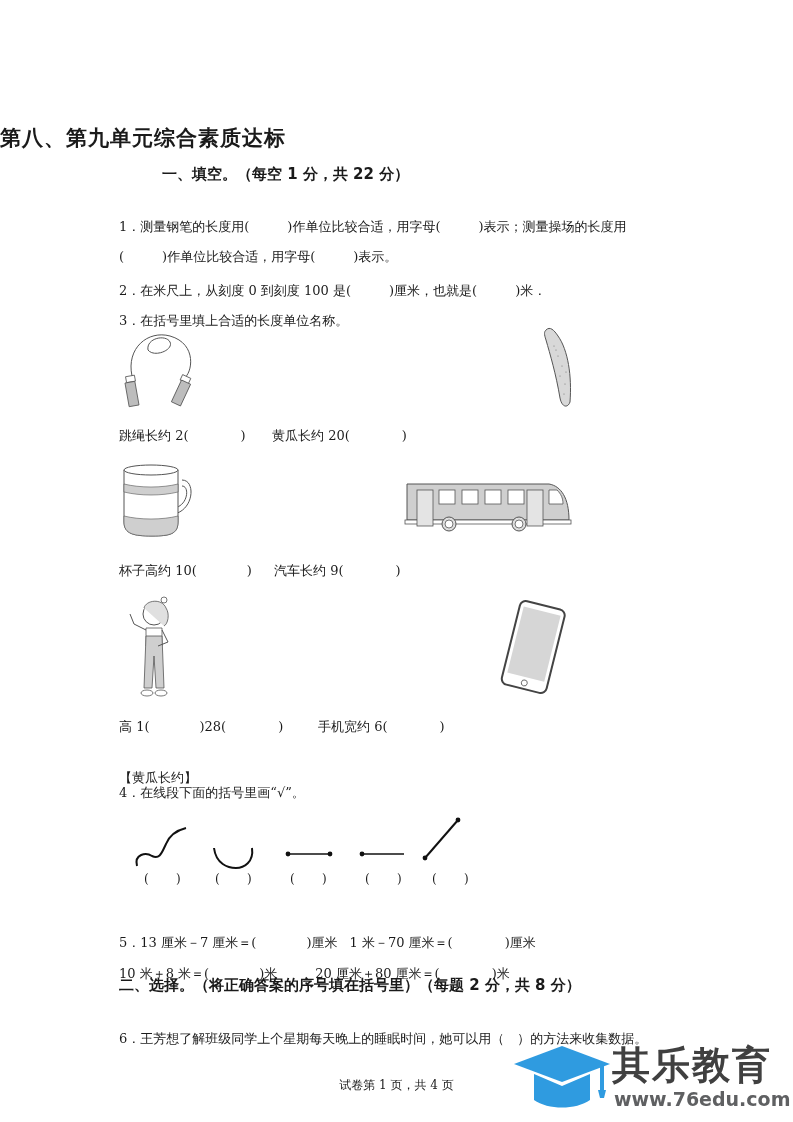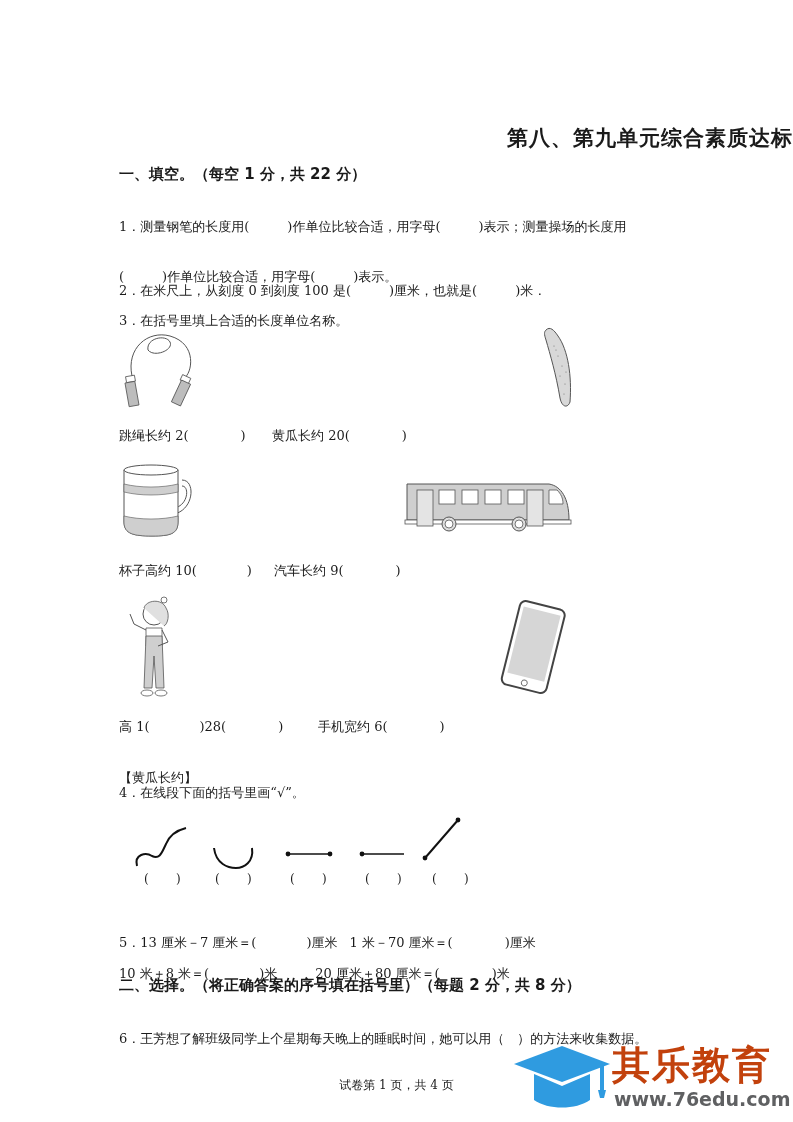--- a/index.html
+++ b/index.html
@@ -1,39 +1,39 @@
 <!DOCTYPE html>
 <html><head>
 <meta charset="utf-8">
 <style>
   html, body { margin: 0; padding: 0; background: #ffffff; }
   body { width: 793px; height: 1122px; position: relative; overflow: hidden;
          font-family: "DejaVu Serif", "Liberation Serif", serif; color: #1a1a1a; }
   .abs { position: absolute; }
-  .title { left: 0; width: 793px; top: 124px; text-align: right; font-size: 21px; font-weight: bold;
+  .title { left: 0; width: 793px; top: 124px; text-align: left; font-size: 21px; font-weight: bold;
            font-family: "DejaVu Sans", "Liberation Sans", sans-serif; letter-spacing: 1px; }
   .sec { left: 119px; font-size: 15px; font-weight: bold; font-family: "DejaVu Sans", "Liberation Sans", sans-serif; }
   .line { left: 119px; font-size: 13px; white-space: pre; margin-top: 20px; }
   .lbl { font-size: 13px; white-space: pre; }
   .blank { display: inline-block; }
   .footer { left: 0; width: 793px; top: 1077px; text-align: center; font-size: 12px; }
   svg { position: absolute; overflow: visible; }
-  .logo-text { font-family: "DejaVu Sans", "Liberation Sans", sans-serif; font-weight: bold; color: #c2410c; font-size: 38px; letter-spacing: 2px; }
+  .logo-text { font-family: "DejaVu Sans", "Liberation Sans", sans-serif; font-weight: bold; color: #404040; font-size: 38px; letter-spacing: 2px; }
   .logo-url { font-family: "DejaVu Sans", "Liberation Sans", sans-serif; font-weight: bold; color: #5f6062; font-size: 19px; }
   .paren-row span { position: absolute; font-size: 12px; }
 </style>
 </head>
 <body>
 
 <div class="abs title">第八、第九单元综合素质达标</div>
 
-<div class="abs sec" style="top:165px;">一、填空。（每空 1 分，共 22 分）</div>
+<div class="abs sec" style="top:165px;margin-left:43px;">一、填空。（每空 1 分，共 22 分）</div>
 
 <div class="abs line" style="top:198px;"><span>1．测量钢笔的长度用(</span><span class="blank" style="width:38px"></span><span>)作单位比较合适，用字母(</span><span class="blank" style="width:38px"></span><span>)表示；测量操场的长度用</span></div>
-<div class="abs line" style="top:248px;text-align:center;"><span>(</span><span class="blank" style="width:38px"></span><span>)作单位比较合适，用字母(</span><span class="blank" style="width:38px"></span><span>)表示。</span></div>
+<div class="abs line" style="top:228px;text-align:center;"><span>(</span><span class="blank" style="width:38px"></span><span>)作单位比较合适，用字母(</span><span class="blank" style="width:38px"></span><span>)表示。</span></div>
 
 <div class="abs line" style="top:262px;"><span>2．在米尺上，从刻度 0 到刻度 100 是(</span><span class="blank" style="width:38px"></span><span>)厘米，也就是(</span><span class="blank" style="width:38px"></span><span>)米．</span></div>
 
 <div class="abs line" style="top:292px;">3．在括号里填上合适的长度单位名称。</div>
 
 <svg style="left:118px;top:328px;" width="90" height="82" viewBox="0 0 90 82">
   <path d="M14 48 C8 20 30 2 52 8 C80 16 74 46 66 50" fill="none" stroke="#555" stroke-width="1"></path>
   <path d="M30 22 C28 10 48 6 52 14 C56 22 36 30 30 22 Z" fill="none" stroke="#555" stroke-width="1"></path>
   <rect x="8" y="48" width="9" height="6" fill="#fff" stroke="#555" stroke-width="0.8" transform="rotate(-10 12 51)"></rect>
   <rect x="9" y="54" width="10" height="24" fill="#bdbdbd" stroke="#555" stroke-width="0.8" transform="rotate(-10 14 66)"></rect>

